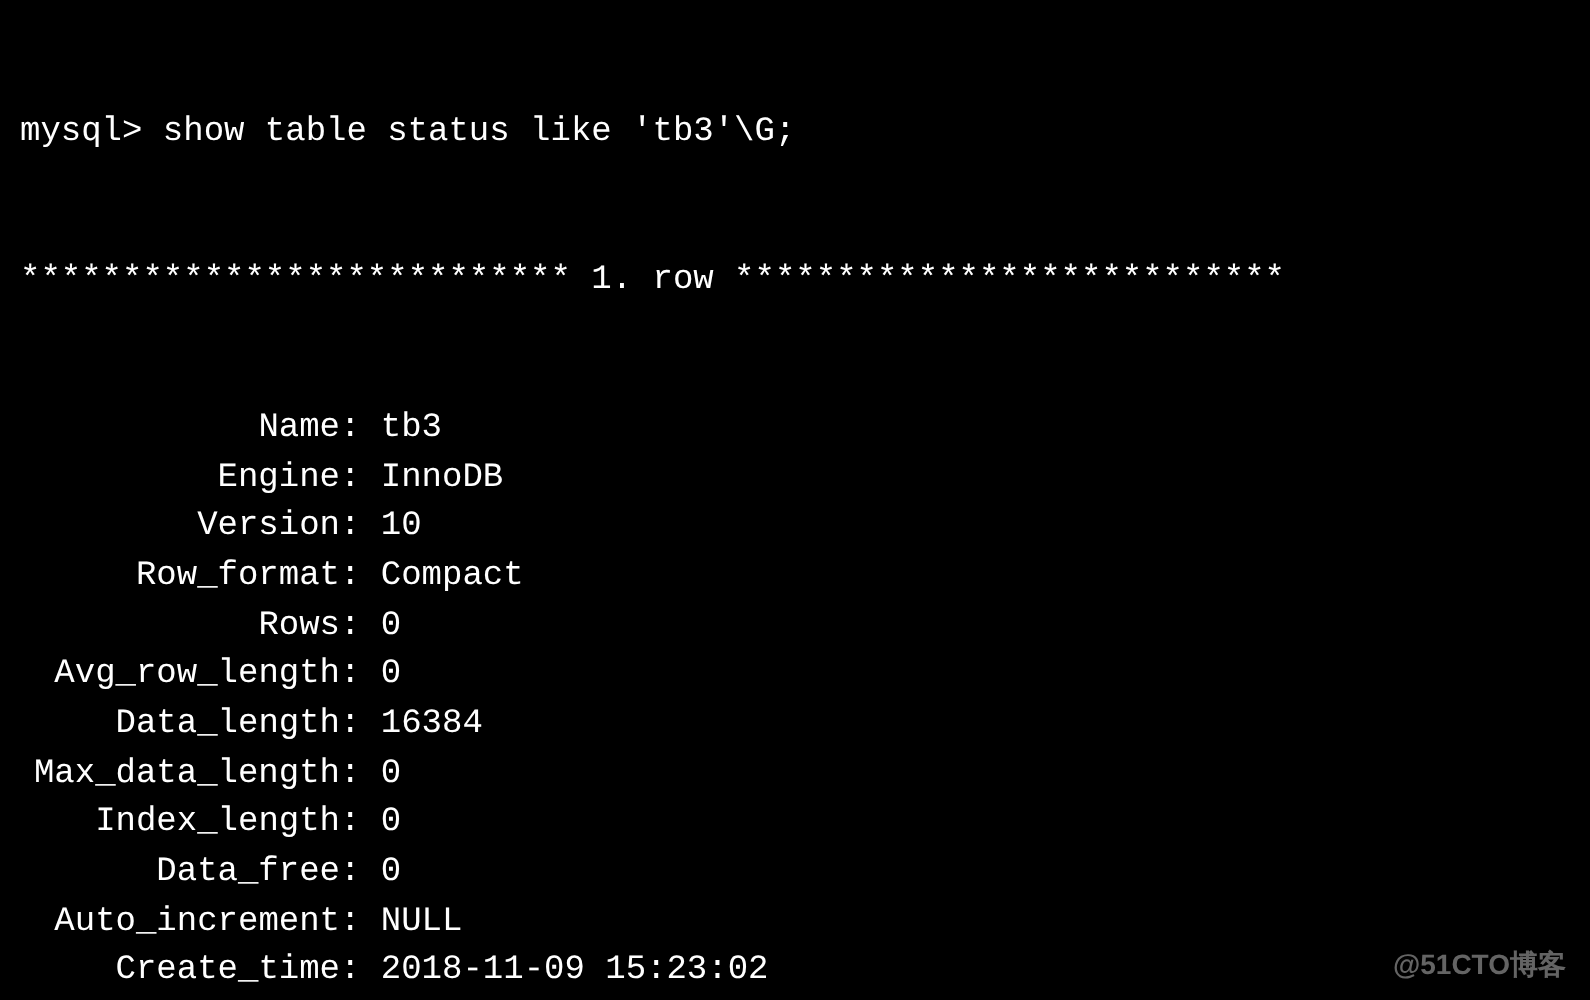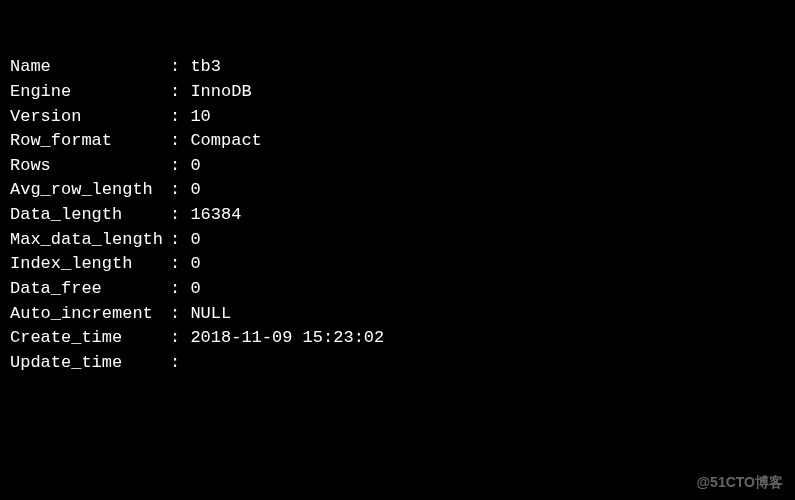--- a/index.html
+++ b/index.html
@@ -27,35 +27,38 @@
     }
     .separator-line {
       display: block;
     }
     .field-row {
       display: block;
     }
     .field-label {
       display: inline-block;
       width: 160px;
+      text-align: right;
     }
     .field-value {
       display: inline;
     }
     .watermark {
       position: absolute;
       bottom: 8px;
       right: 12px;
       color: rgba(200, 200, 200, 0.5);
       font-size: 14px;
       font-family: sans-serif;
       font-weight: bold;
     }
   </style>
 </head>
 <body>
 
 <div class="terminal">
+  <span class="prompt-line">mysql&gt; show table status like 'tb3'\G;</span>
+  <span class="separator-line">*************************** 1. row ***************************</span>
   <div id="fields-container"><span class="field-row"><span class="field-label">Name</span>: <span class="field-value">tb3</span></span><span class="field-row"><span class="field-label">Engine</span>: <span class="field-value">InnoDB</span></span><span class="field-row"><span class="field-label">Version</span>: <span class="field-value">10</span></span><span class="field-row"><span class="field-label">Row_format</span>: <span class="field-value">Compact</span></span><span class="field-row"><span class="field-label">Rows</span>: <span class="field-value">0</span></span><span class="field-row"><span class="field-label">Avg_row_length</span>: <span class="field-value">0</span></span><span class="field-row"><span class="field-label">Data_length</span>: <span class="field-value">16384</span></span><span class="field-row"><span class="field-label">Max_data_length</span>: <span class="field-value">0</span></span><span class="field-row"><span class="field-label">Index_length</span>: <span class="field-value">0</span></span><span class="field-row"><span class="field-label">Data_free</span>: <span class="field-value">0</span></span><span class="field-row"><span class="field-label">Auto_increment</span>: <span class="field-value">NULL</span></span><span class="field-row"><span class="field-label">Create_time</span>: <span class="field-value">2018-11-09 15:23:02</span></span><span class="field-row"><span class="field-label">Update_time</span>: </span></div>
   
 </div>
 
 <div class="watermark">@51CTO博客</div>
 
 </body></html>

